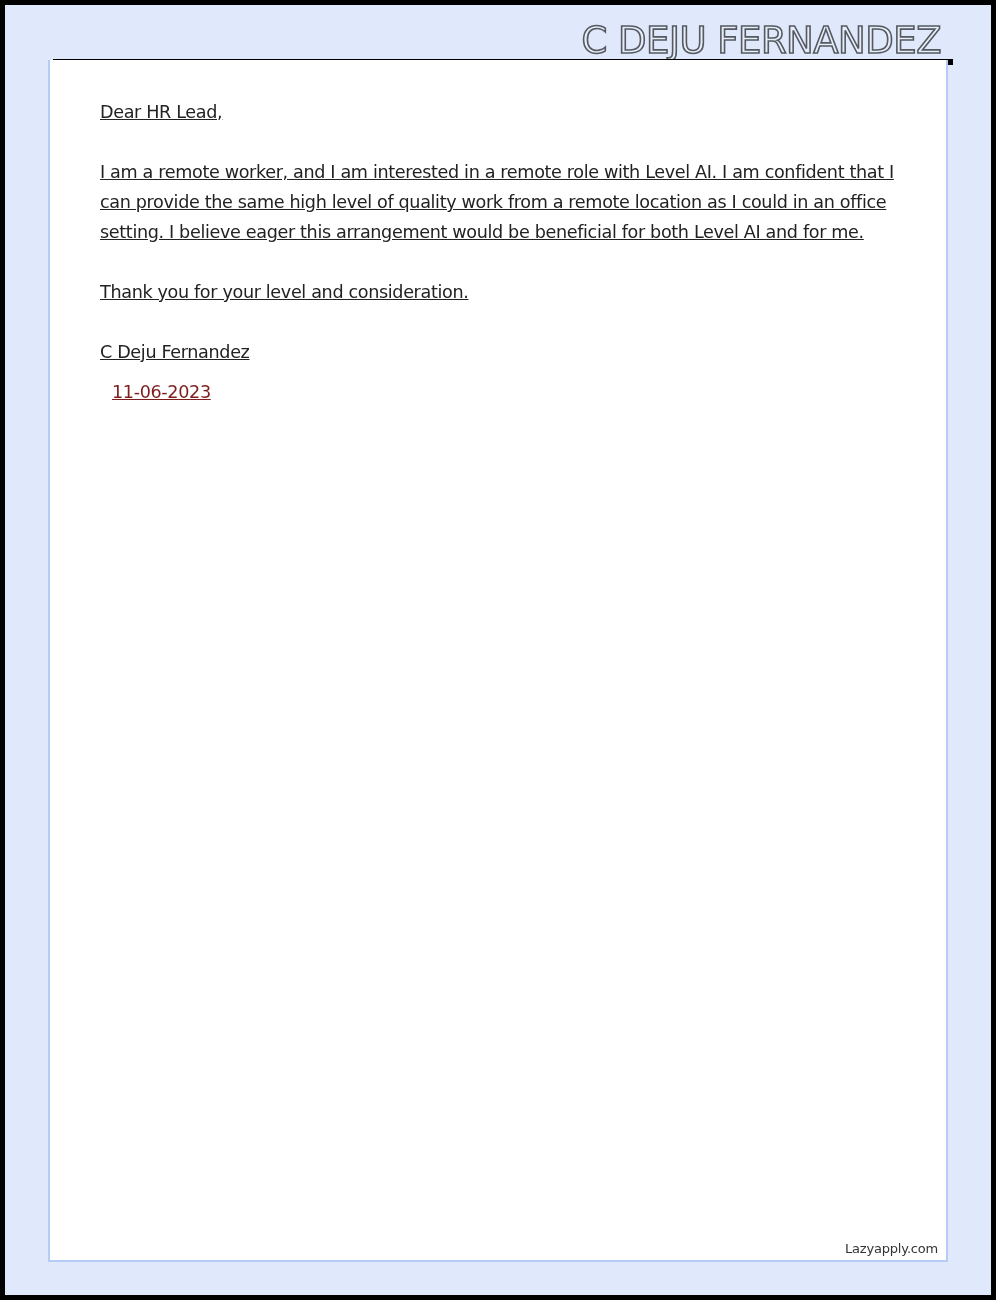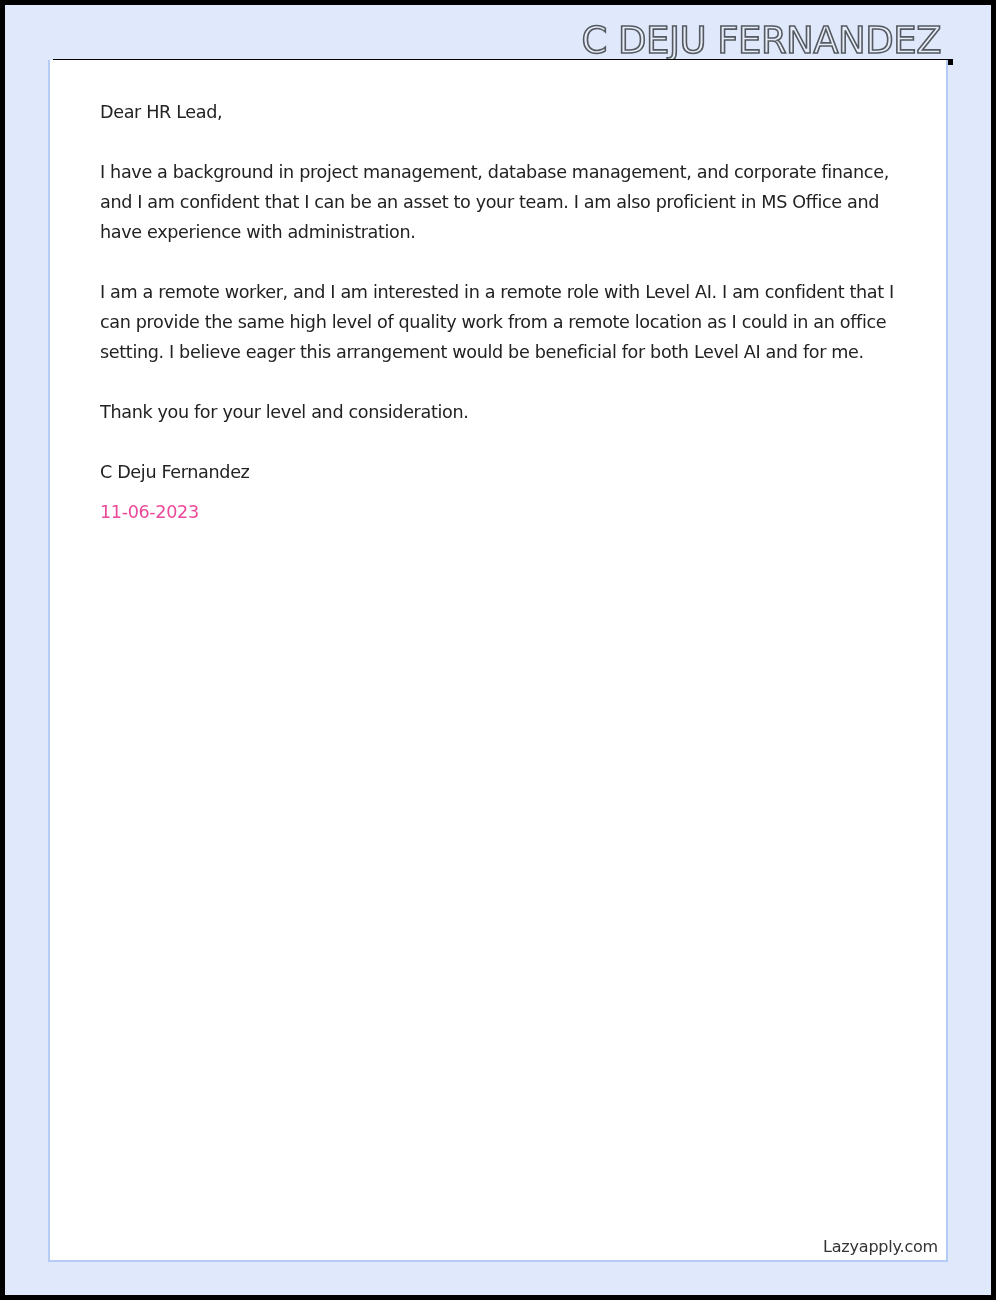--- a/index.html
+++ b/index.html
@@ -61,49 +61,50 @@
       top: 37px;
       width: 800px;
       font-family: "DejaVu Sans", "Liberation Sans", sans-serif;
       font-size: 17.6px;
       line-height: 30px;
       color: #222222;
       letter-spacing: -0.35px;
     }
     .letter p {
       margin: 0 0 30px 0;
+      text-decoration: underline;
     }
     .letter p.signature-name {
       margin-bottom: 10px;
     }
     .letter p.date {
-      color: #ec4899;
+      color: #7f1d1d;
       margin-bottom: 0;
+      margin-left: 12px;
     }
     .footer-brand {
       position: absolute;
       right: 8px;
       bottom: 4px;
       font-family: "DejaVu Sans", "Liberation Sans", sans-serif;
-      font-size: 16px;
+      font-size: 13px;
       color: #333333;
       letter-spacing: -0.2px;
     }
   </style>
 </head>
 <body>
 
 <div class="frame">
   <h1 class="name-heading">C DEJU FERNANDEZ</h1>
   <div class="top-bar"></div>
 </div>
 
 <div class="card">
   <div class="letter">
     <p>Dear HR Lead,</p>
-    <p>I have a background in project management, database management, and corporate finance, and I am confident that I can be an asset to your team. I am also proficient in MS Office and have experience with administration.</p>
     <p>I am a remote worker, and I am interested in a remote role with Level AI. I am confident that I can provide the same high level of quality work from a remote location as I could in an office setting. I believe eager this arrangement would be beneficial for both Level AI and for me.</p>
     <p>Thank you for your level and consideration.</p>
     <p class="signature-name">C Deju Fernandez</p>
     <p class="date">11-06-2023</p>
   </div>
   <div class="footer-brand">Lazyapply.com</div>
 </div>
 
 </body></html>

